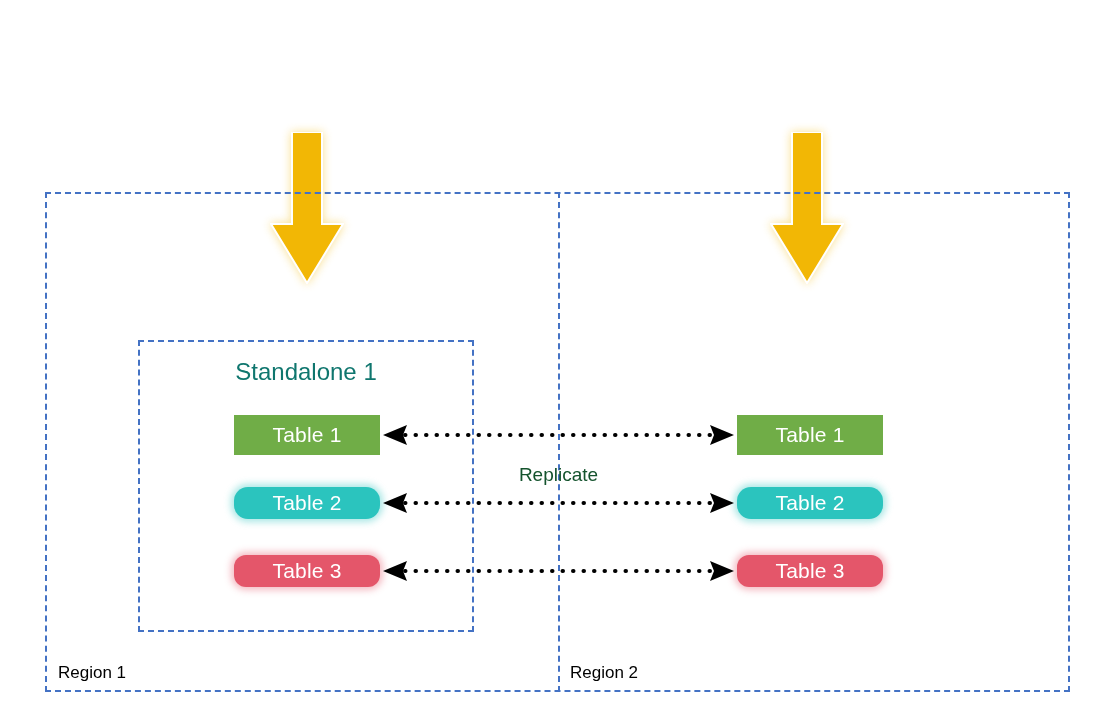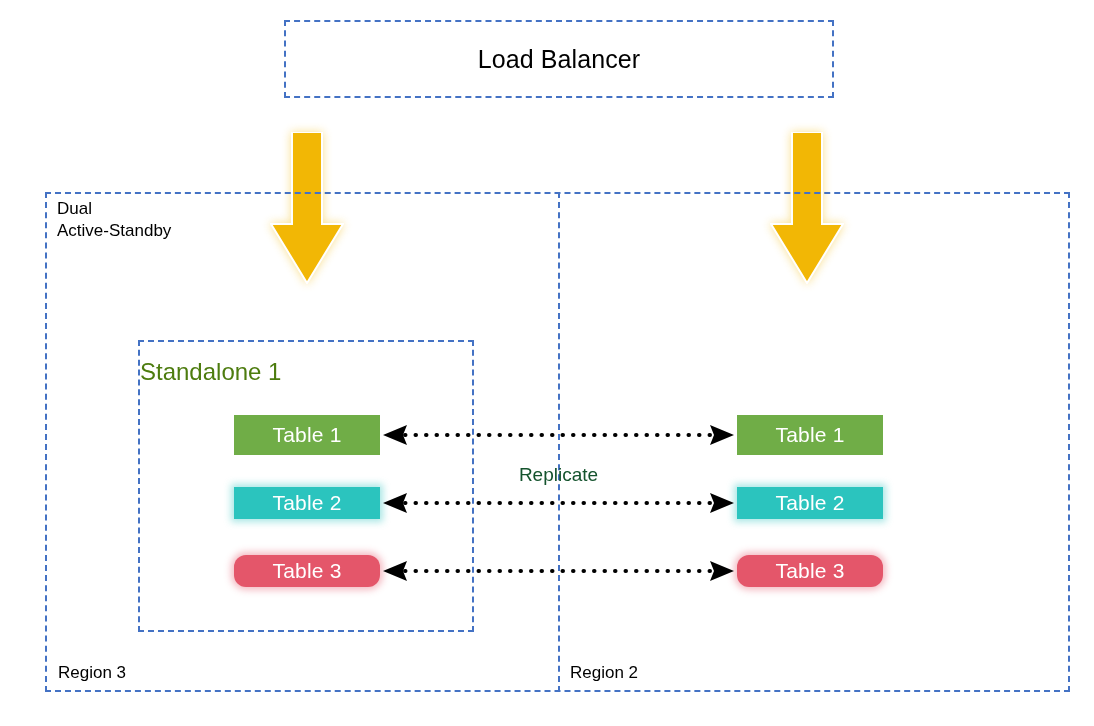--- a/index.html
+++ b/index.html
@@ -82,42 +82,43 @@
   #arrow-right { left: 770px; top: 132px; }
 
   
   #standalone-1 { left: 138px; top: 340px; width: 336px; height: 292px; }
   #standalone-2 { left: 638px; top: 340px; width: 336px; height: 292px; }
   .standalone-title {
     position: absolute;
     top: 16px;
     left: 0;
     width: 100%;
-    text-align: left;
+    text-align: center;
     font-size: 24px;
-    color: #4d7c0f;
+    color: #0f766e;
   }
 
   
   .tbl {
     position: absolute;
     box-sizing: border-box;
     display: flex;
     align-items: center;
     justify-content: center;
     color: #ffffff;
     font-size: 21px;
     letter-spacing: 0.2px;
   }
   .tbl.green {
     background: #70AD47;
   }
   .tbl.teal {
     background: #2BC4BE;
     box-shadow: 0 0 7px 3px rgba(43,196,190,0.40);
+    border-radius: 14px;
   }
   .tbl.red {
     background: #E4566A;
     box-shadow: 0 0 7px 3px rgba(228,86,106,0.40);
     border-radius: 12px;
   }
 
   
   #t1-left { left: 234px; top: 415px; width: 146px; height: 40px; }
   #t2-left { left: 234px; top: 487px; width: 146px; height: 32px; }
@@ -146,37 +147,32 @@
     text-align: center;
     font-size: 19px;
     color: #14532d;
   }
 </style>
 </head>
 <body>
 
 <div id="canvas">
 
-  <div class="dash-box" id="load-balancer">
-    <span class="lb-label">Load Balancer</span>
-  </div>
 
   <svg class="big-arrow" id="arrow-left" viewBox="0 0 74 152">
     <polygon points="22,0 52,0 52,92 73,92 37,151 1,92 22,92" fill="#F2B705" stroke="#FFFFFF" stroke-width="2"></polygon>
   </svg>
   <svg class="big-arrow" id="arrow-right" viewBox="0 0 74 152">
     <polygon points="22,0 52,0 52,92 73,92 37,151 1,92 22,92" fill="#F2B705" stroke="#FFFFFF" stroke-width="2"></polygon>
   </svg>
 
   <div class="dash-box" id="region-frame"></div>
   <div id="region-divider"></div>
 
-  <div class="corner-label" id="dual-label">Dual
-Active-Standby</div>
-  <div class="corner-label" id="region1-label">Region 3</div>
+  <div class="corner-label" id="region1-label">Region 1</div>
   <div class="corner-label" id="region2-label">Region 2</div>
 
   <div class="dash-box" id="standalone-1">
     <div class="standalone-title">Standalone 1</div>
   </div>
   <div class="tbl green" id="t1-left">
     <span>Table 1</span>
   </div>
   <div class="tbl teal" id="t2-left">
     <span>Table 2</span>

